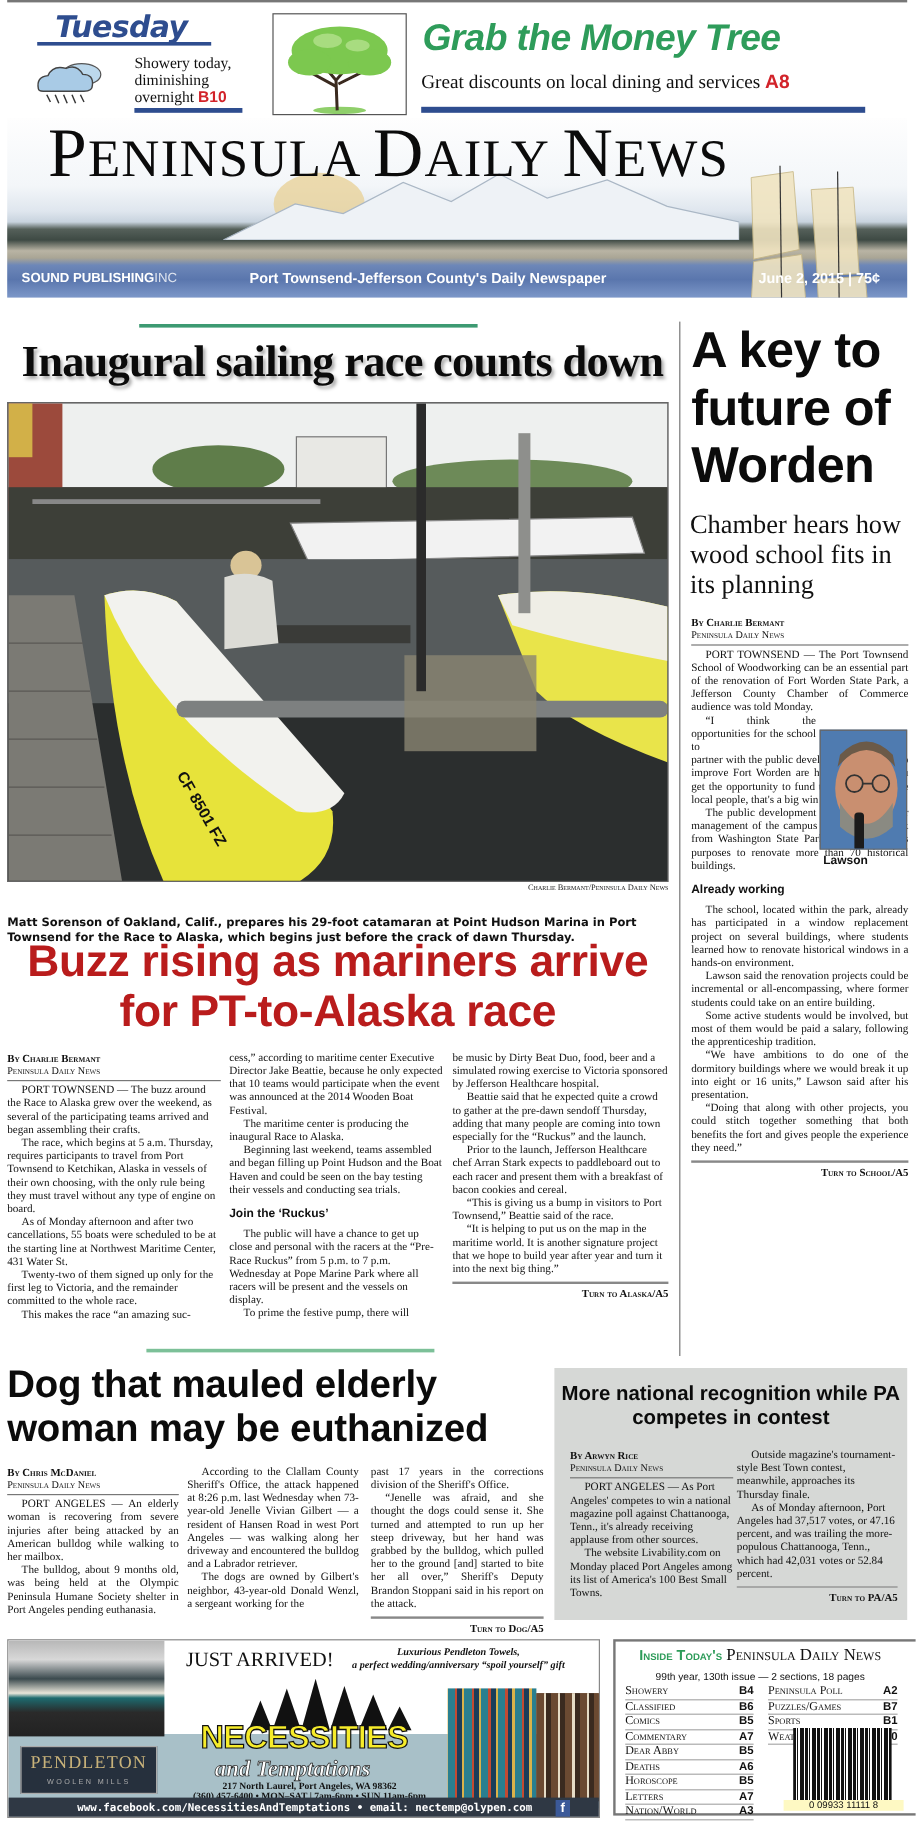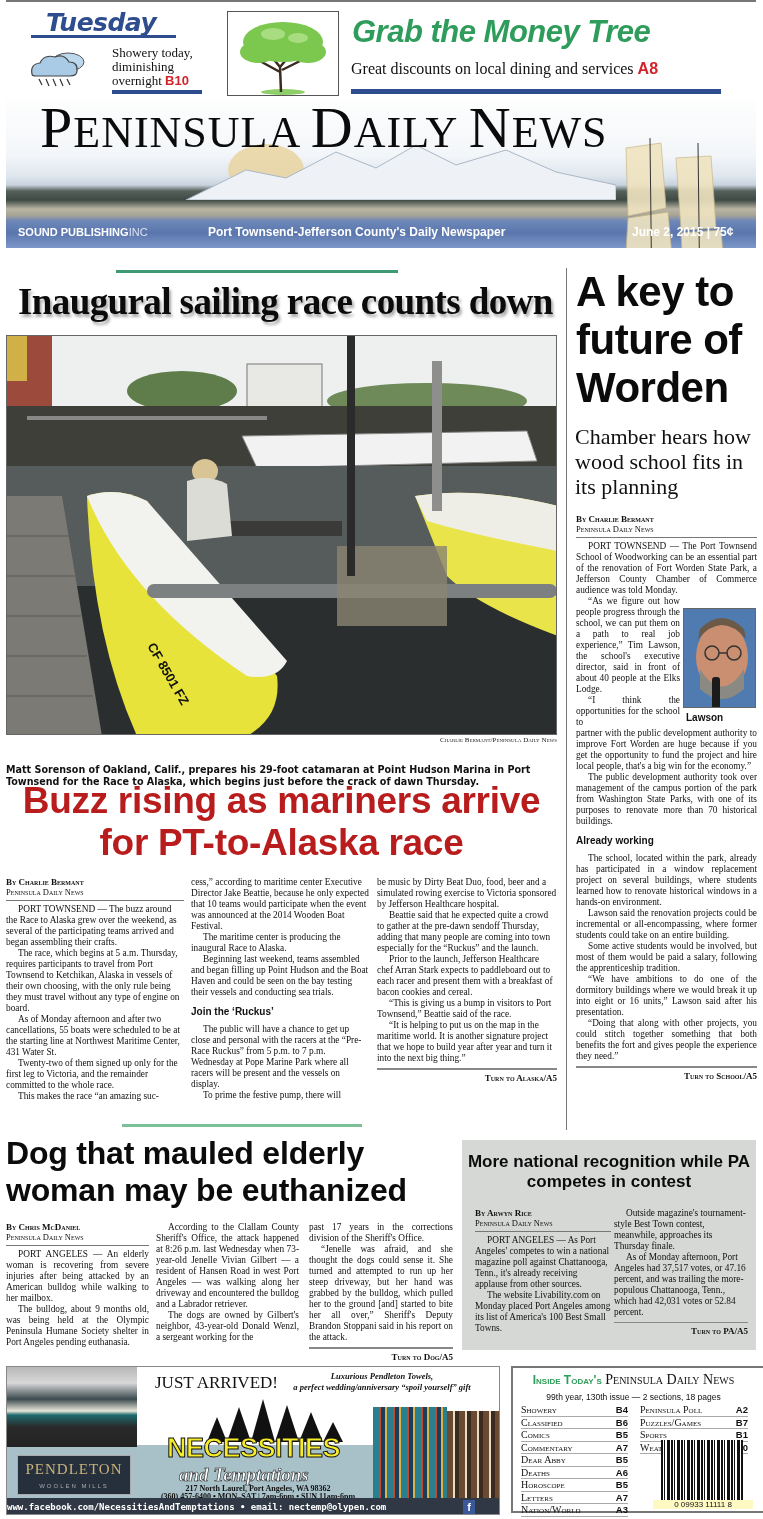--- a/index.html
+++ b/index.html
@@ -67,21 +67,21 @@
   
   .dog-head { left: 6px; top: 1135px; width: 450px; font-family: "Liberation Sans", sans-serif; font-weight: bold; font-size: 32px; line-height: 37px; letter-spacing: -0.2px; color: #0b0b0b; }
 
   
   .pa-box { left: 462px; top: 1140px; width: 294px; height: 210px; background: #d6d8d6; }
   .pa-head { left: 462px; top: 1152px; width: 294px; text-align: center; font-family: "Liberation Sans", sans-serif; font-weight: bold; font-size: 17px; line-height: 20px; color: #0b0b0b; }
 
   
   .ad { left: 6px; top: 1366px; width: 494px; height: 149px; border: 1px solid #888; overflow: hidden; background: #fff; }
   .ad-teal { left: 0; top: 78px; width: 494px; height: 62px; background: #a8c0c8; }
-  .ad-bottom { left: 0; top: 131px; width: 494px; height: 18px; background: #2f3844; color: #fff; font-family: "DejaVu Sans Mono", monospace; font-weight: bold; font-size: 9px; line-height: 18px; text-align: left; }
+  .ad-bottom { left: 0; top: 131px; width: 494px; height: 18px; background: #2f3844; color: #fff; font-family: "DejaVu Sans Mono", monospace; font-weight: bold; font-size: 9px; line-height: 18px; text-align: center; }
   .ad-towels { left: 0; top: 0; width: 130px; height: 80px; background: linear-gradient(to bottom, #b7b7b7 0%, #d8d8d8 20%, #3b4a4e 40%, #e9e6da 55%, #1d6b6f 60%, #2a2a2a 75%, #222 100%); }
   .ad-pendleton { left: 10px; top: 88px; width: 114px; height: 40px; background: #26303d; border: 1px solid #aaa; color: #c8b27a; font-family: "Liberation Serif", serif; font-size: 15px; text-align: center; line-height: 26px; letter-spacing: 1px; }
   .ad-pendleton .wm { display:block; font-size: 6px; line-height: 8px; letter-spacing: 2px; color: #aaa; font-family: "Liberation Sans", sans-serif; }
   .ad-just { left: 148px; top: 6px; font-family: "Liberation Serif", serif; font-size: 17px; color: #111; }
   .ad-lux { left: 280px; top: 4px; width: 190px; text-align: center; font-family: "Liberation Serif", serif; font-style: italic; font-weight: bold; font-size: 8.5px; line-height: 11px; color: #111; }
   .ad-nec { left: 160px; top: 66px; font-family: "Liberation Sans", sans-serif; font-weight: bold; font-size: 27px; color: #f6ec2a; -webkit-text-stroke: 1px #111; letter-spacing: -0.5px; }
   .ad-and { left: 172px; top: 97px; font-family: Liberation Serif, serif; font-style: italic; font-weight: bold; font-size: 19px; color: #fff; -webkit-text-stroke: 0.6px #222; }
   .ad-addr { left: 136px; top: 118px; width: 230px; text-align: center; font-family: "Liberation Serif", serif; font-weight: bold; font-size: 8px; line-height: 8px; color: #111; }
   .ad-blanket1 { left: 366px; top: 40px; width: 74px; height: 92px; background: repeating-linear-gradient(90deg, #2a7f8f 0 6px, #c34a32 6px 8px, #1a3d5a 8px 12px, #d9b24a 12px 14px); }
   .ad-blanket2 { left: 440px; top: 44px; width: 54px; height: 90px; background: repeating-linear-gradient(90deg, #6b4a32 0 6px, #e6dcc6 6px 8px, #3a2a1f 8px 12px), #6b4a32; }
@@ -246,21 +246,20 @@
 <div class="abs bot-green"></div>
 
 <div class="abs worden-head">A key to future of Worden</div>
 <div class="abs worden-deck">Chamber hears how wood school fits in its planning</div>
 <div class="col body-text" style="left:576px; top:514px; width:181px; text-align: justify;">
   <div class="byline">By Charlie Bermant</div>
   <div class="byline2">Peninsula Daily News</div>
   <div class="byrule"></div>
   <p>PORT TOWNSEND — The Port Townsend School of Woodworking can be an essential part of the renovation of Fort Worden State Park, a Jefferson County Chamber of Commerce audience was told Monday.</p>
   <div style="width:104px;">
-    <p>“As we figure out how people progress through the school, we can put them on a path to real job experience,” Tim Lawson, the school's executive director, said in front of about 40 people at the Elks Lodge.</p>
     <p>“I think the opportunities for the school to</p>
   </div>
   <p class="noi">partner with the public development authority to improve Fort Worden are huge because if you get the opportunity to fund the project and hire local people, that's a big win for the economy.”</p>
   <p>The public development authority took over management of the campus portion of the park from Washington State Parks, with one of its purposes to renovate more than 70 historical buildings.</p>
   <div class="subhead">Already working</div>
   <p>The school, located within the park, already has participated in a window replacement project on several buildings, where students learned how to renovate historical windows in a hands-on environment.</p>
   <p>Lawson said the renovation projects could be incremental or all-encompassing, where former students could take on an entire building.</p>
   <p>Some active students would be involved, but most of them would be paid a salary, following the apprenticeship tradition.</p>
   <p>“We have ambitions to do one of the dormitory buildings where we would break it up into eight or 16 units,” Lawson said after his presentation.</p>
   <p>“Doing that along with other projects, you could stitch together something that both benefits the fort and gives people the experience they need.”</p>

